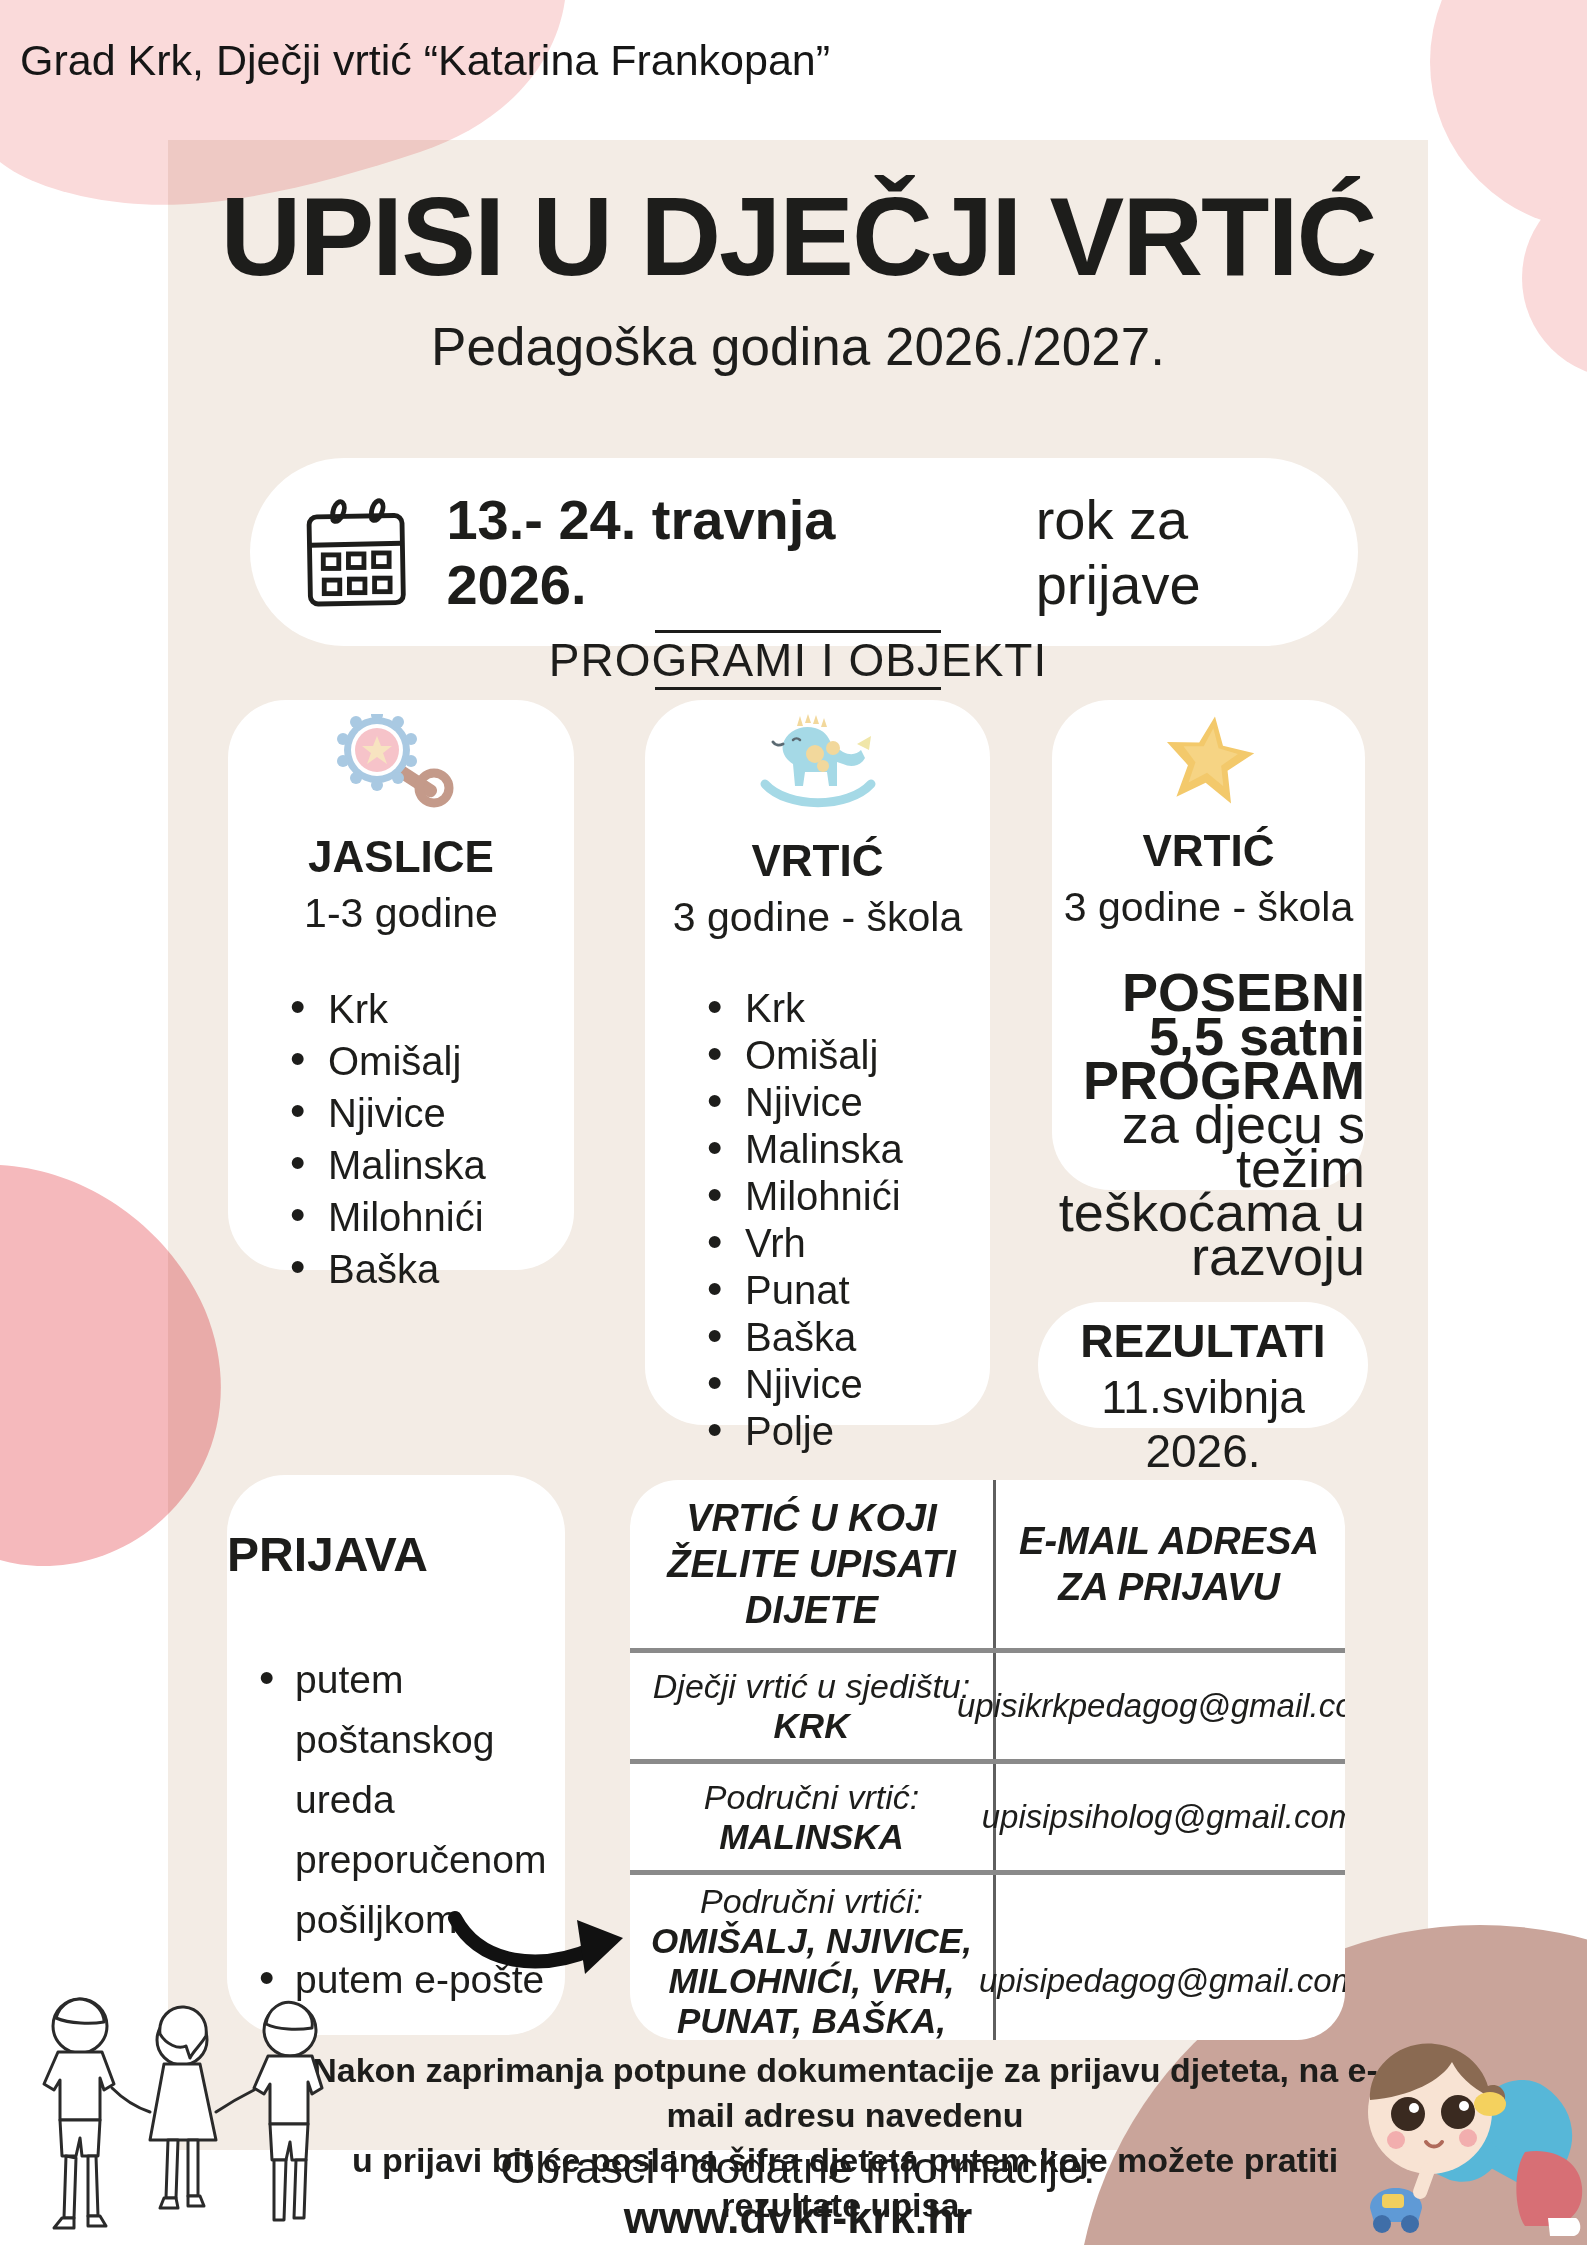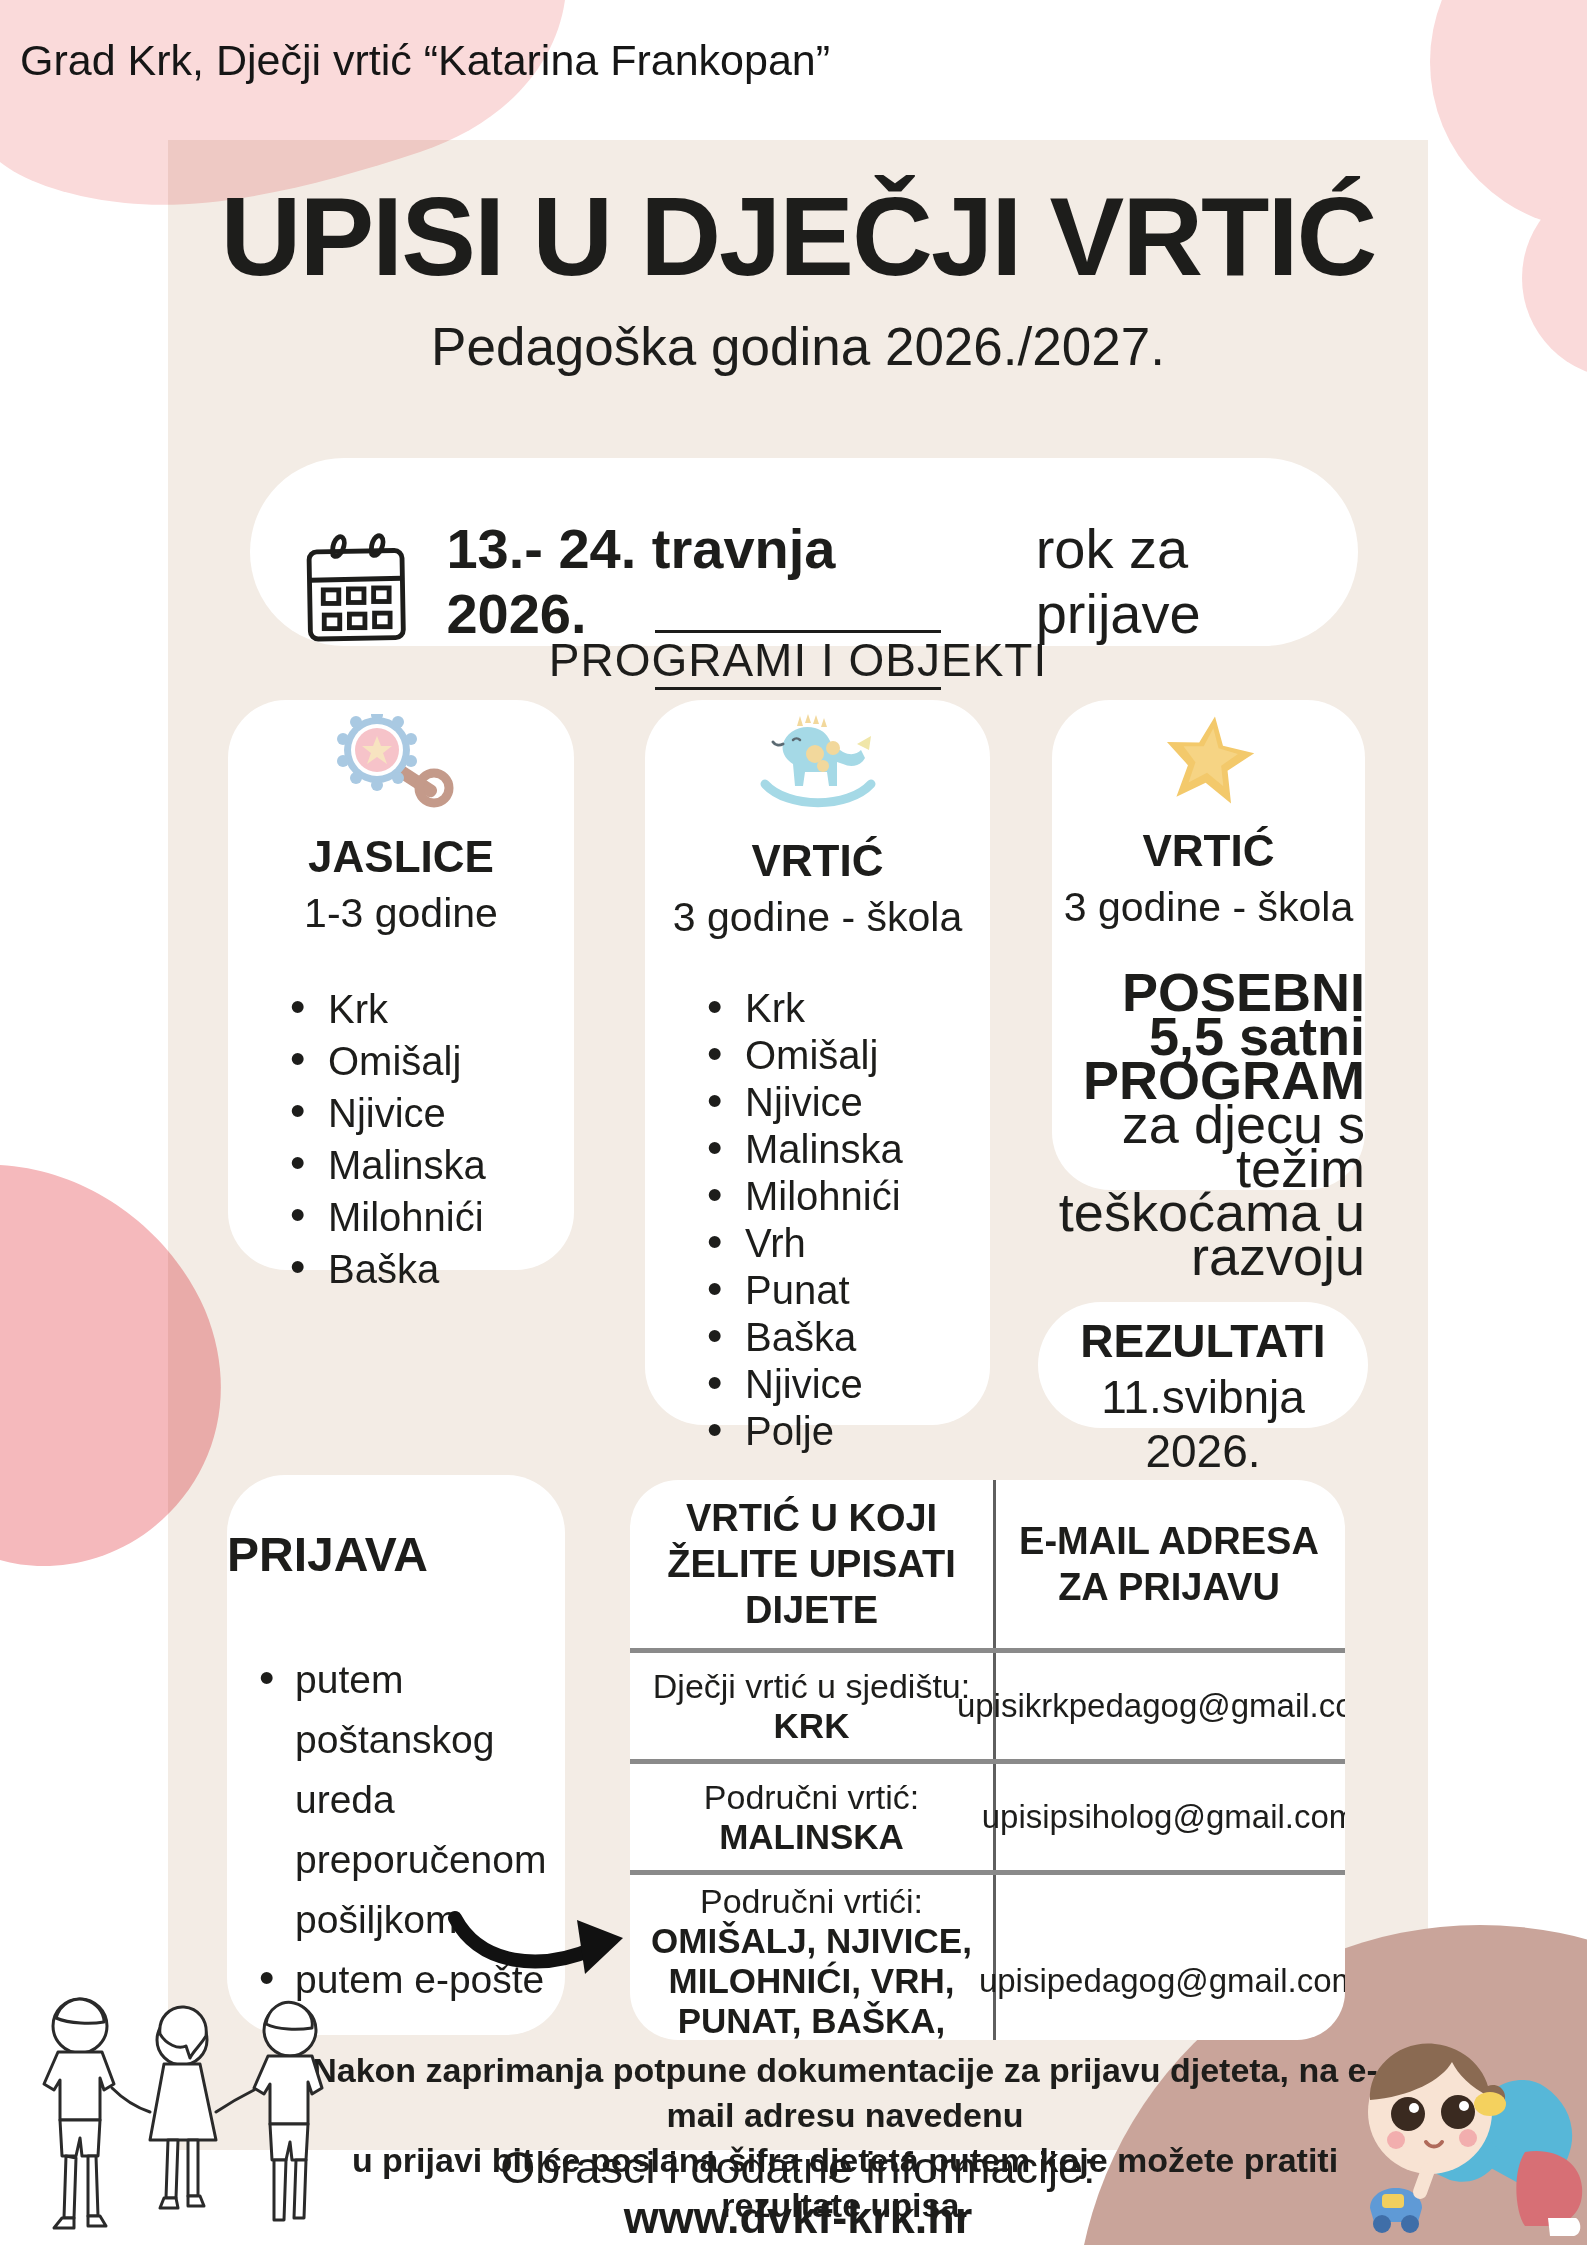--- a/index.html
+++ b/index.html
@@ -5,21 +5,21 @@
   html,body{margin:0;padding:0;background:#fff;}
   .page{position:relative;width:1587px;height:2245px;background:#ffffff;overflow:hidden;
         font-family:"Liberation Sans","DejaVu Sans",sans-serif;color:#1d1d1b;}
   .panel{position:absolute;left:168px;top:140px;width:1260px;height:2010px;background:#f3ece5;}
   .blobs{position:absolute;inset:0;mix-blend-mode:multiply;pointer-events:none;}
   .hdr{position:absolute;left:20px;top:36px;font-size:43px;color:#161616;z-index:6;}
   .title{position:absolute;left:168px;top:172px;width:1260px;text-align:center;
          font-size:112px;font-weight:bold;letter-spacing:-2px;z-index:5;}
   .subtitle{position:absolute;left:168px;top:316px;width:1260px;text-align:center;font-size:53px;z-index:5;}
   .pill{position:absolute;left:250px;top:458px;width:1108px;height:188px;background:#fff;border-radius:94px;
-        display:flex;align-items:flex-end;z-index:5;}
+        display:flex;align-items:center;z-index:5;}
   .pill .cal{margin-left:52px;width:112px;height:118px;}
   .pill .drange{margin-left:36px;font-size:56px;font-weight:bold;}
   .pill .dlabel{margin-left:62px;font-size:56px;}
   .secrow{position:absolute;left:168px;top:630px;width:1260px;height:60px;display:flex;align-items:center;justify-content:center;z-index:5;flex-direction:column;}
   .secline{width:286px;height:7px;background:#1d1d1b;}
   .sectext{margin:0 30px;font-size:46px;font-weight:500;letter-spacing:1px;white-space:nowrap;}
   .card{position:absolute;background:#fff;border-radius:58px;z-index:5;}
   .card .icon{display:block;margin:14px auto 0 auto;}
   .ctitle{text-align:center;font-size:44px;font-weight:bold;margin-top:22px;}
   .csub{text-align:center;font-size:41px;margin-top:8px;}
@@ -34,21 +34,21 @@
   .rpill{position:absolute;left:1038px;top:1302px;width:330px;height:126px;background:#fff;border-radius:63px;
          z-index:5;text-align:center;}
   .rpill .rt{font-size:46px;font-weight:bold;margin-top:12px;}
   .rpill .rd{font-size:46px;margin-top:2px;}
   .pcard{position:absolute;left:227px;top:1475px;width:338px;height:560px;background:#fff;border-radius:58px;z-index:5;}
   .pcard .ptitle{text-align:left;font-size:48px;font-weight:bold;margin-top:52px;}
   .pcard ul.loc{margin-top:68px;padding-left:32px;}
   .pcard ul.loc li{font-size:39px;line-height:60px;padding-left:36px;}
   .tcard{position:absolute;left:630px;top:1480px;width:715px;height:560px;background:#fff;border-radius:48px;z-index:5;
          display:flex;flex-direction:column;overflow:hidden;}
-  .trow{display:flex;flex:0 0 auto;}
+  .trow{display:flex;flex:0 0 auto;font-style:italic;}
   .tcell{box-sizing:border-box;display:flex;align-items:center;justify-content:center;text-align:center;padding:6px 14px;}
   .tc1{width:366px;border-right:3px solid #5f5f5f;}
   .tc2{width:346px;}
   .thead .tcell{font-size:38px;font-weight:bold;line-height:46px;}
   .thead{height:168px;}
   .r1,.r2{height:106px;}
   .r3{flex:1 1 auto;}
   .hline{height:5px;background:#8a8a8a;flex:0 0 auto;}
   .rlabel{font-size:34px;line-height:40px;}
   .rlabel b{font-size:35px;}

